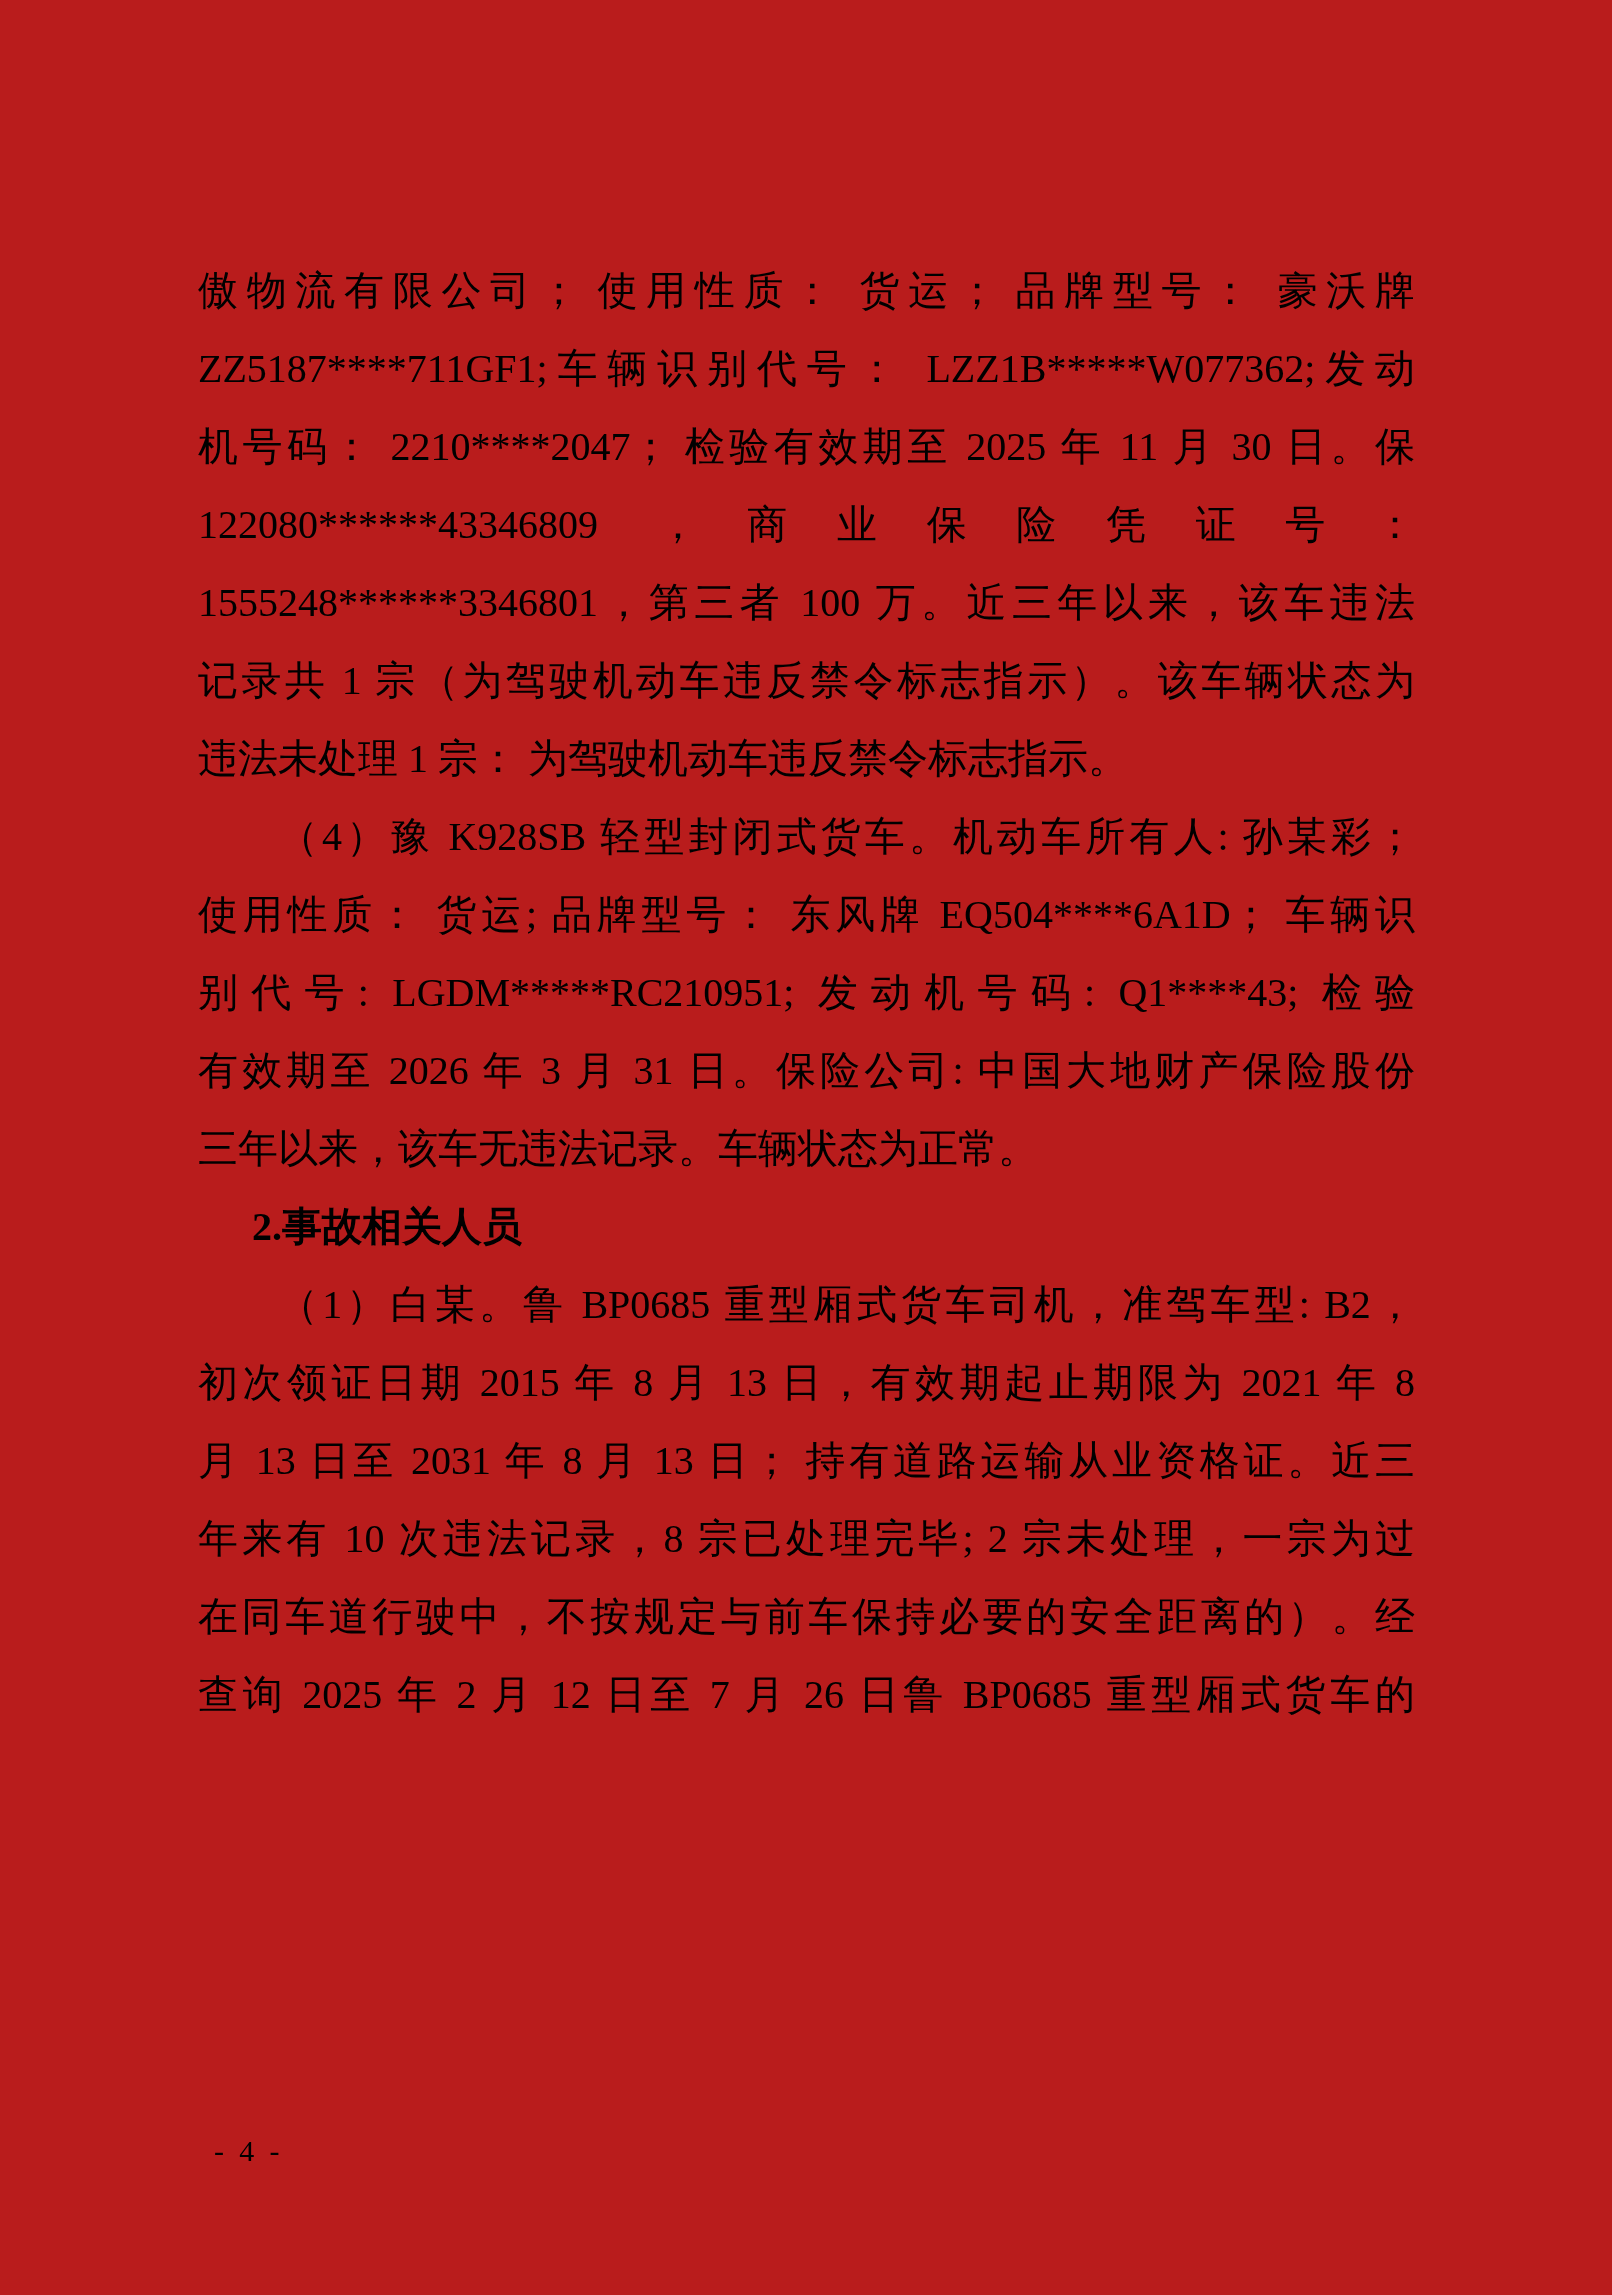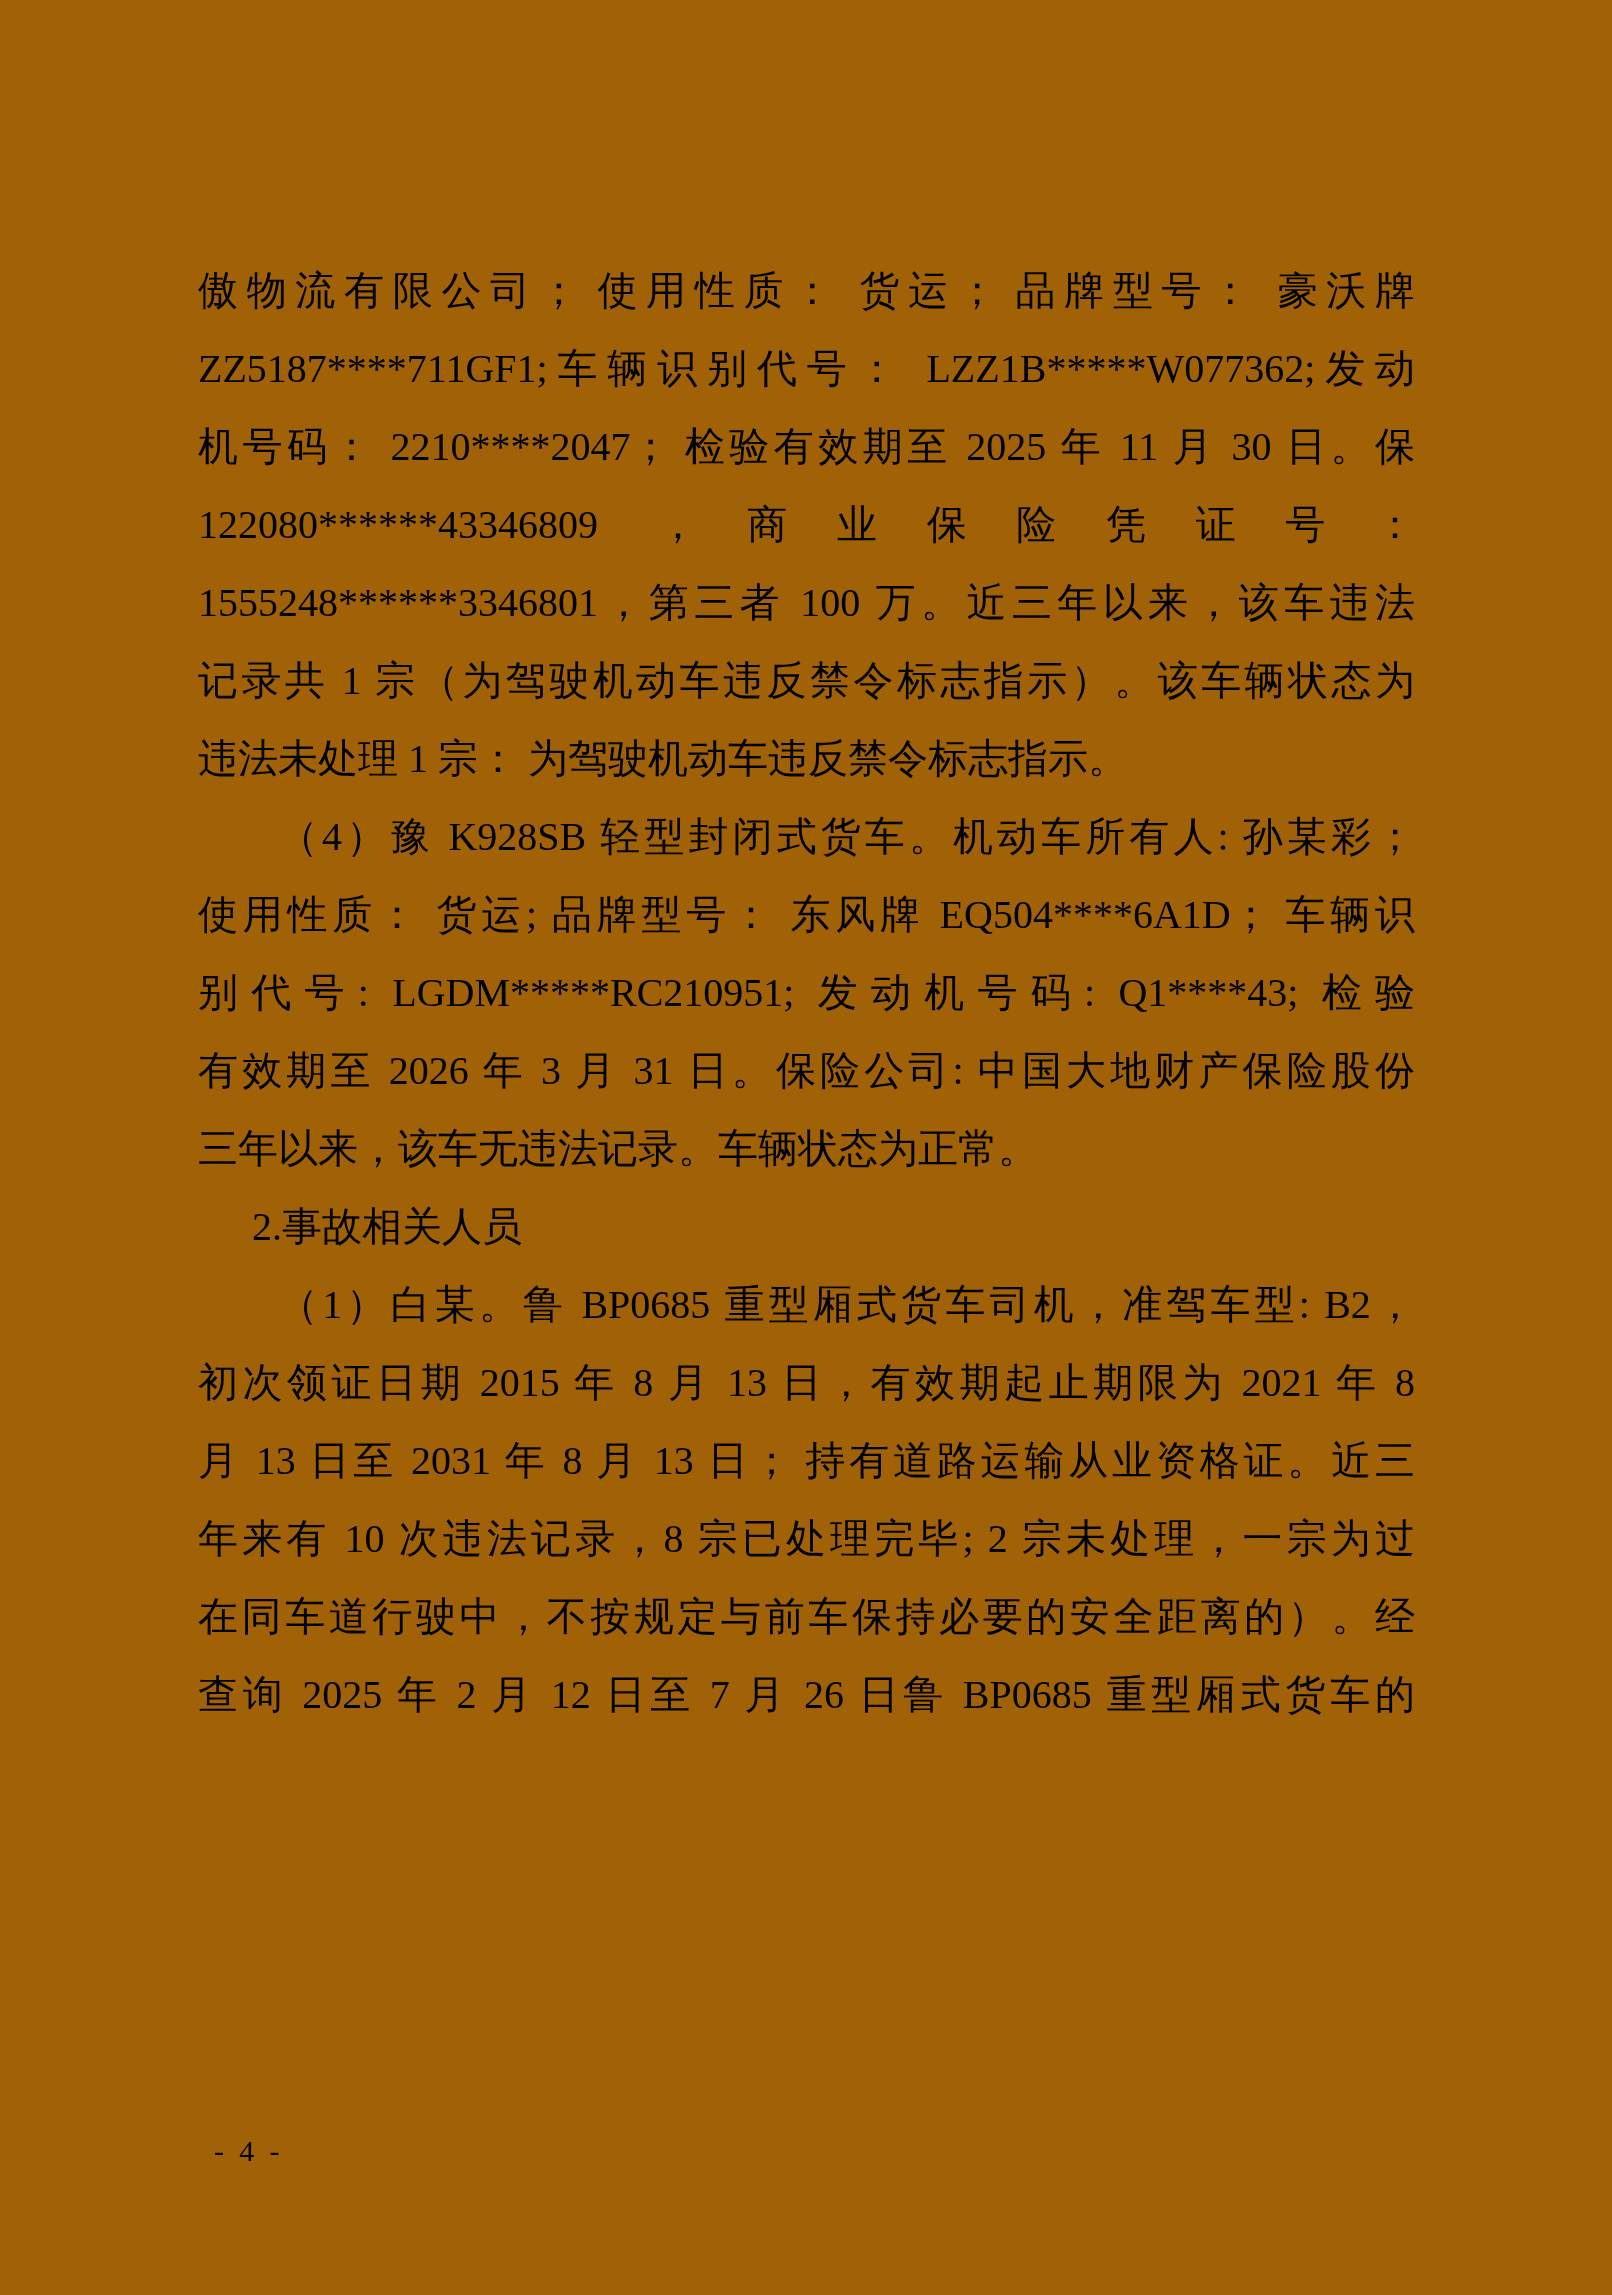--- a/index.html
+++ b/index.html
@@ -4,21 +4,21 @@
 <style>
   html, body {
     margin: 0;
     padding: 0;
     background: #ffffff;
   }
   .page {
     position: relative;
     width: 1612px;
     height: 2295px;
-    background: #a16207;
+    background: #b91c1c;
     color: #000000;
     font-family: "Liberation Serif", "DejaVu Serif", serif;
     overflow: hidden;
   }
   .doc-body {
     position: absolute;
     left: 198px;
     top: 252px;
     width: 1217px;
     font-size: 40px;
@@ -31,21 +31,21 @@
     white-space: normal;
     text-align-last: left;
   }
   .fill {
     text-align-last: justify;
   }
   .indent {
     text-indent: 2em;
   }
   .heading {
-    font-weight: normal;
+    font-weight: bold;
     text-indent: 1.35em;
   }
   .pageno {
     position: absolute;
     left: 214px;
     top: 2133px;
     font-size: 30px;
     line-height: 36px;
     letter-spacing: 3.9px;
     color: #000000;

